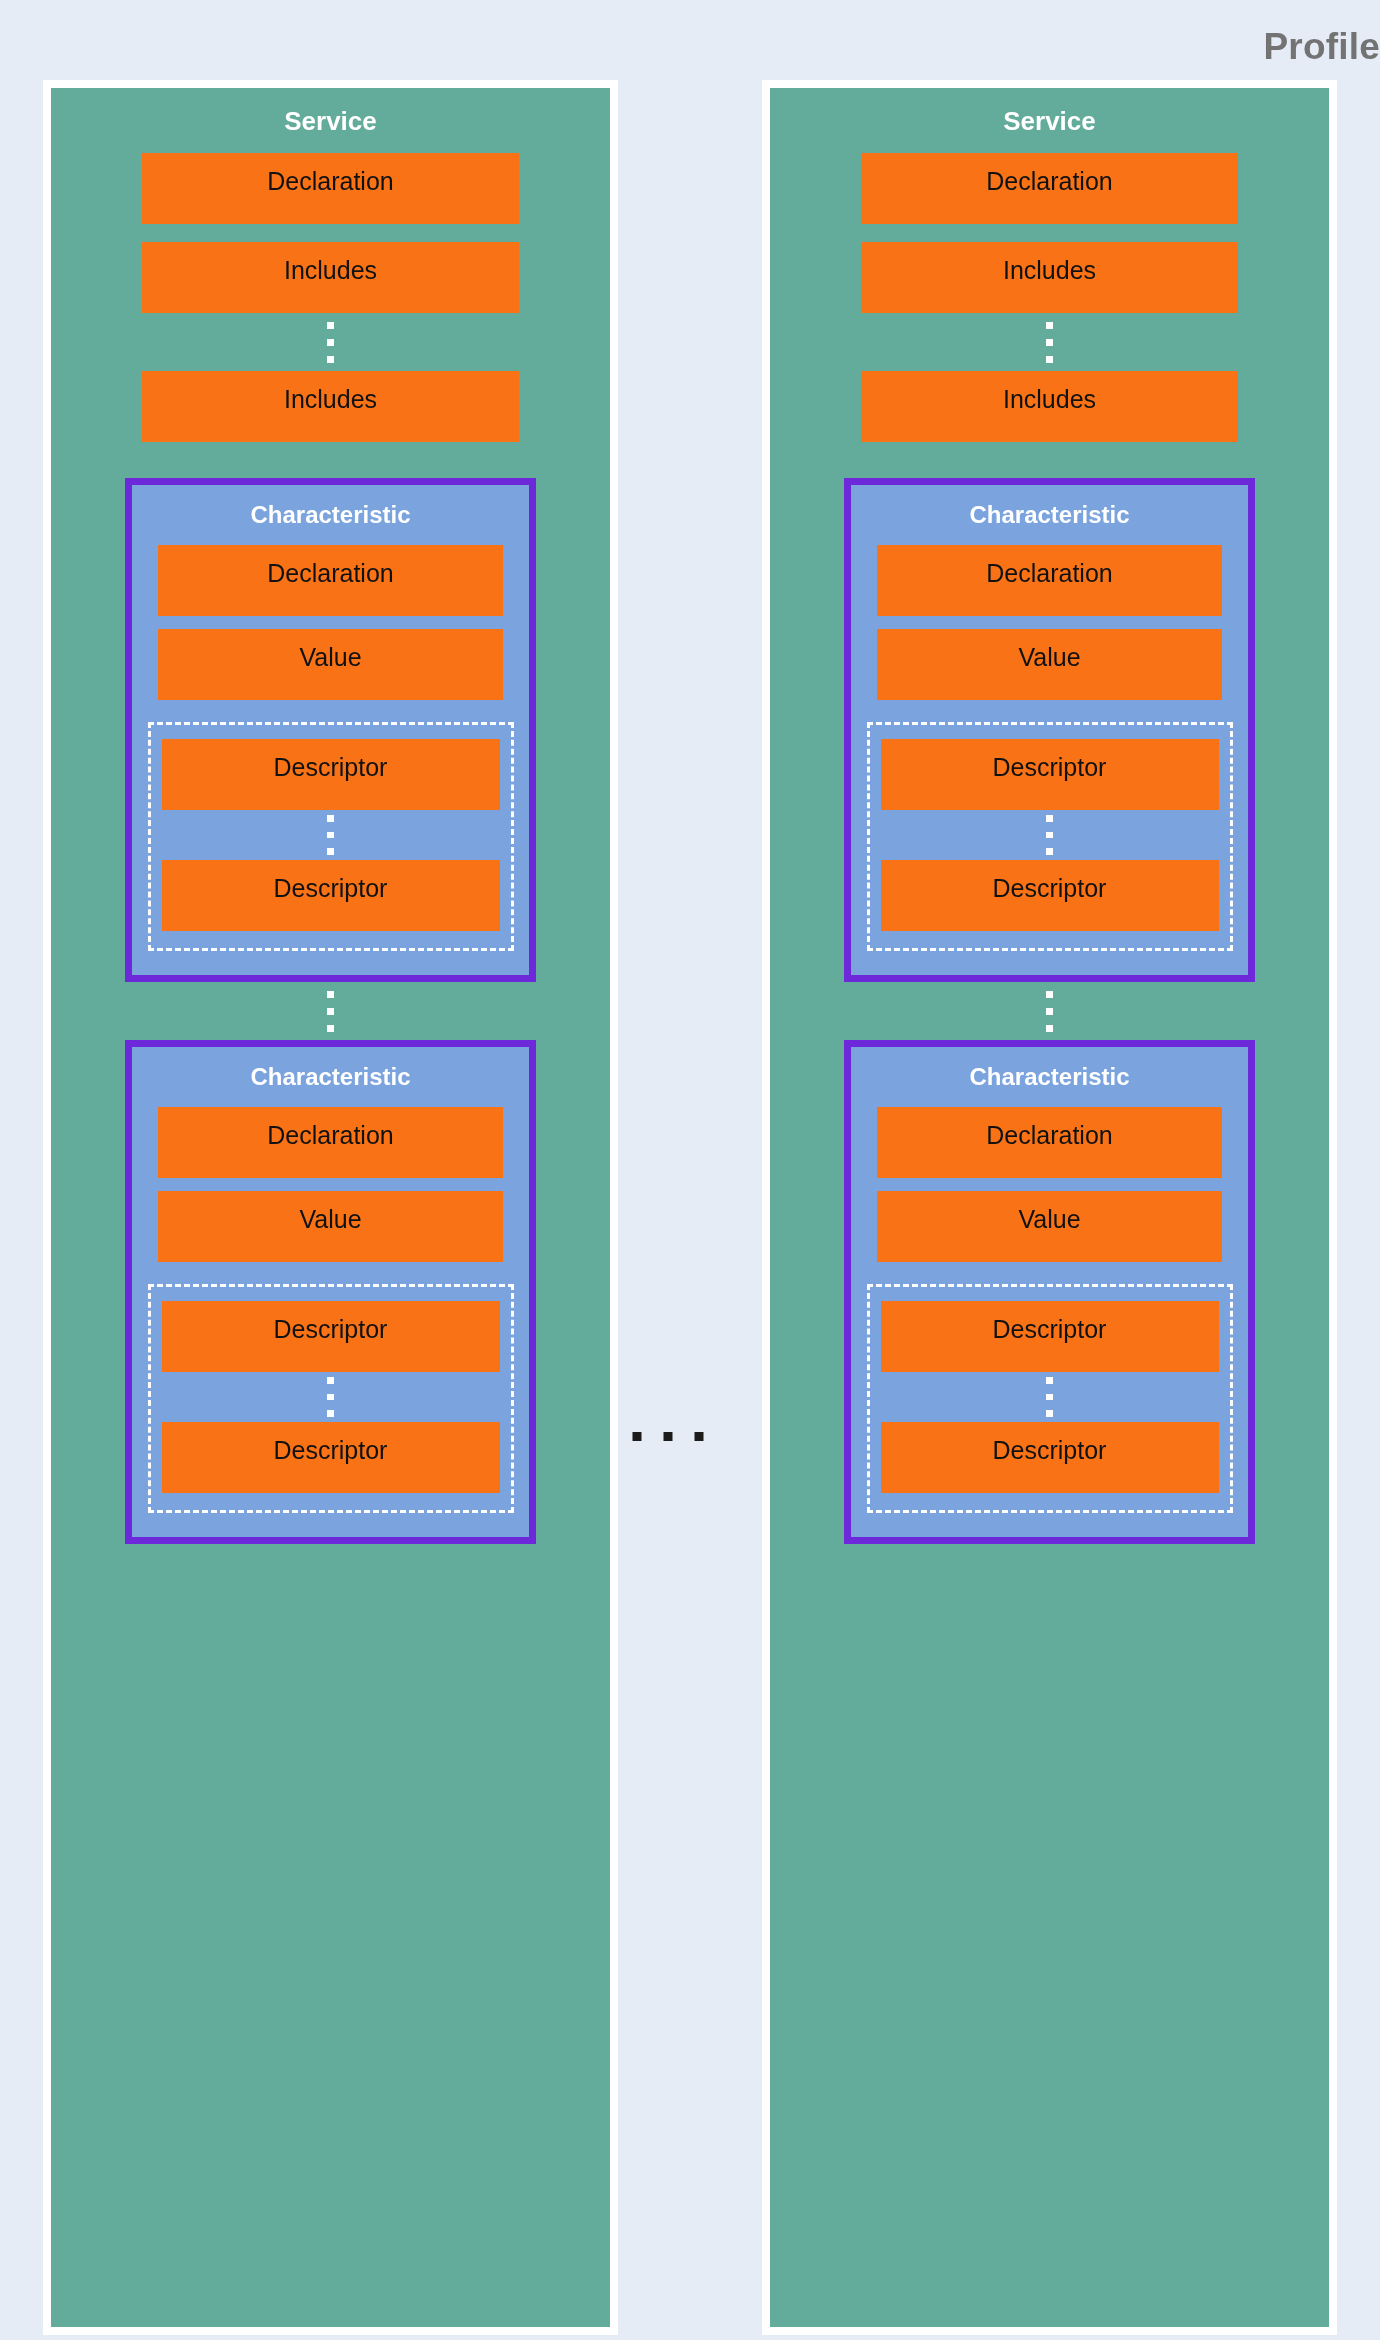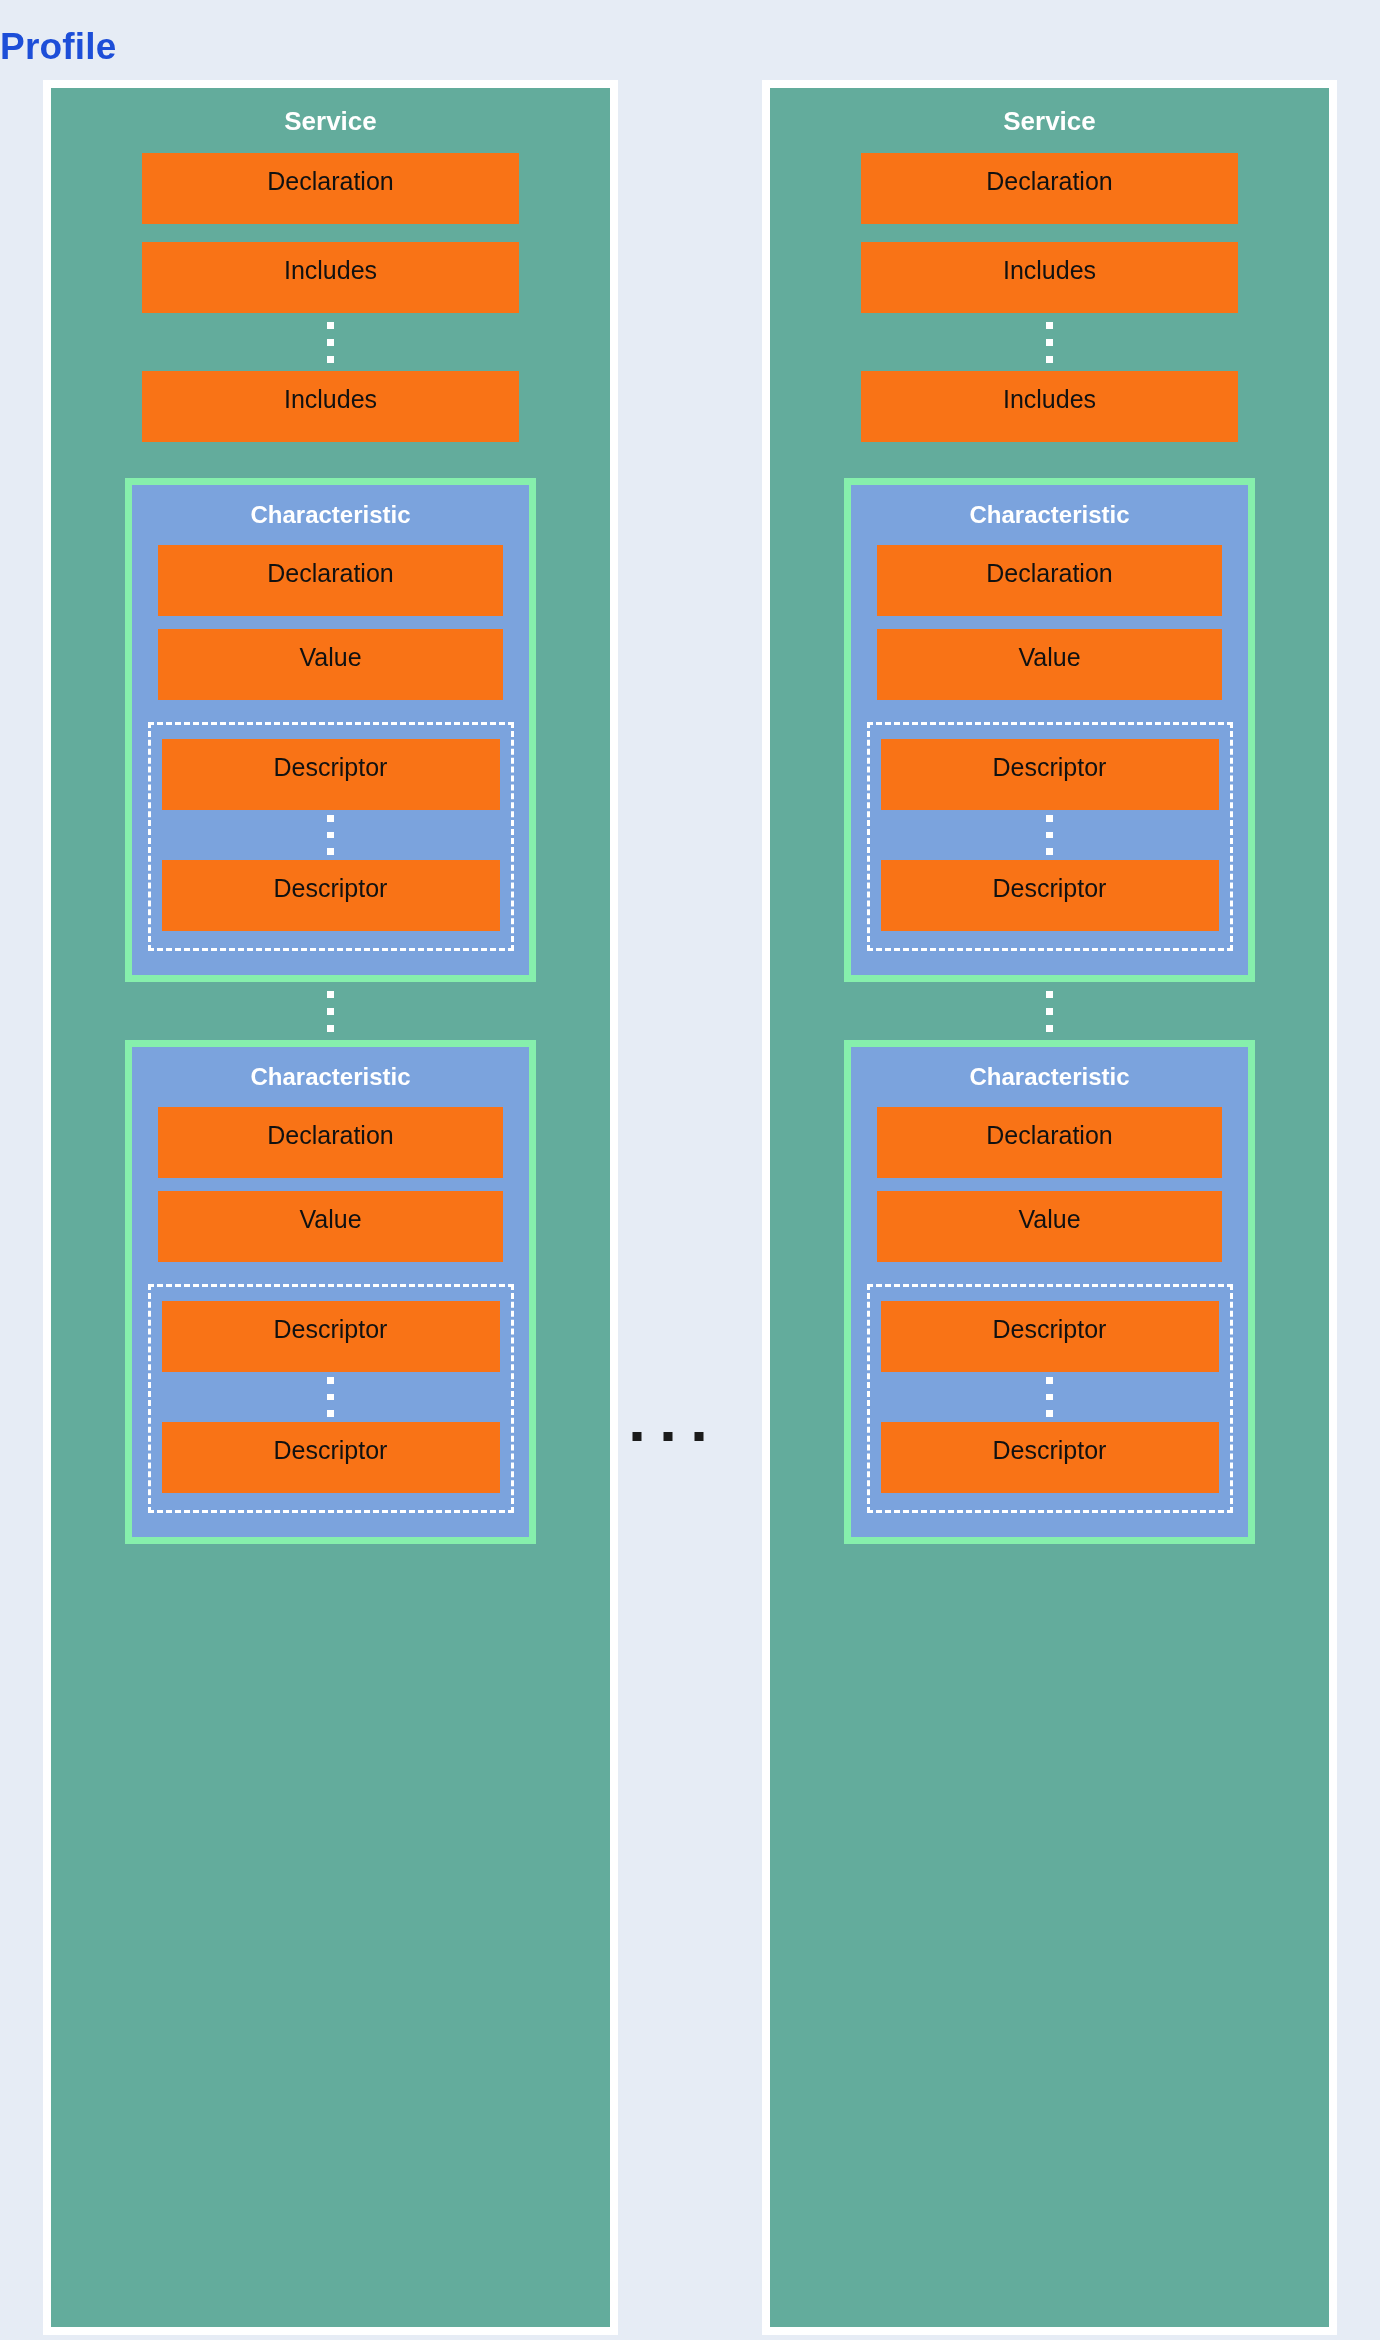--- a/index.html
+++ b/index.html
@@ -15,24 +15,24 @@
     position: relative;
     overflow: hidden;
   }
 
   
   .page-title {
     position: absolute;
     top: 26px;
     left: 0;
     width: 100%;
-    text-align: left;
+    text-align: right;
     font-size: 37px;
     font-weight: bold;
-    color: #1d4ed8;
+    color: #737373;
     letter-spacing: 0.2px;
   }
 
   
   .columns {
     position: absolute;
     top: 80px;
     left: 0;
     width: 1380px;
     height: 2255px;
@@ -130,21 +130,21 @@
     width: 9px;
     height: 9px;
     margin: 0 11px;
     background: #1b1b1b;
   }
 
   
   .characteristic {
     width: 411px;
     background: #7ba3dd;
-    border: 7px solid #86efac;
+    border: 7px solid #6d28d9;
     display: flex;
     flex-direction: column;
     align-items: center;
     padding-bottom: 24px;
   }
 
   .char-title {
     color: #ffffff;
     font-size: 24px;
     font-weight: bold;

